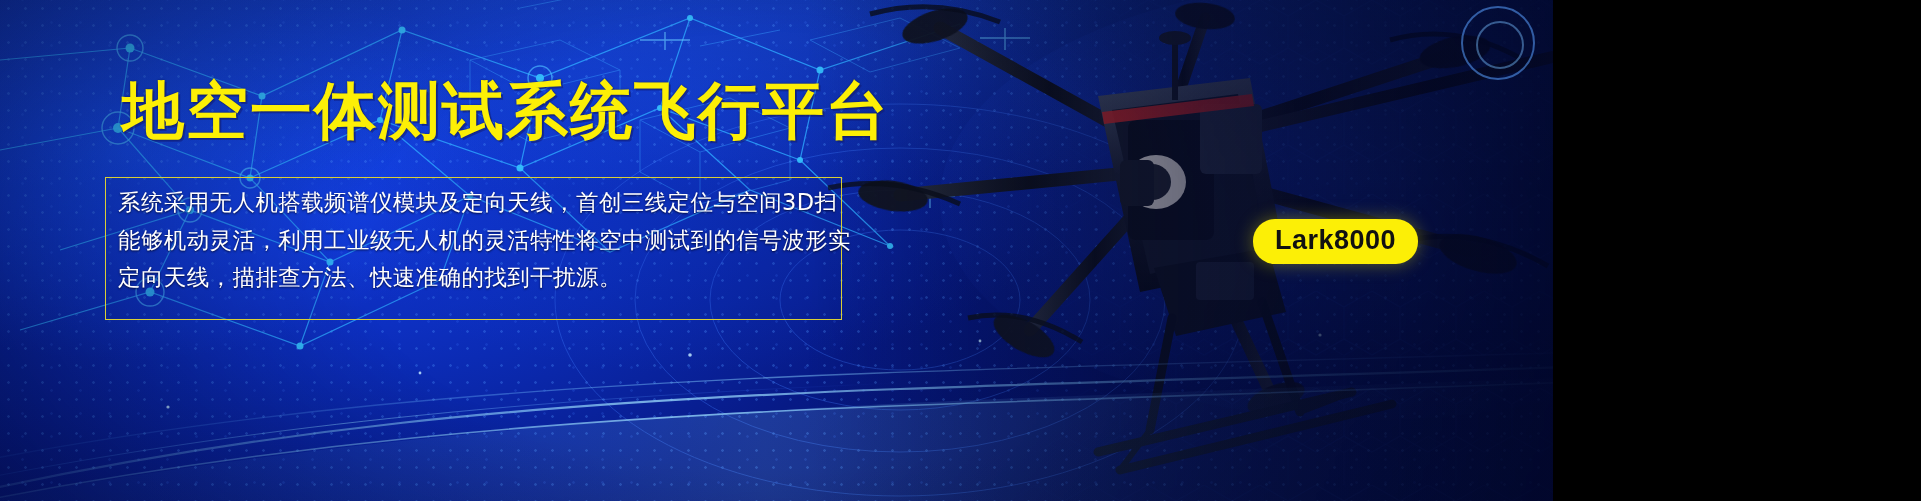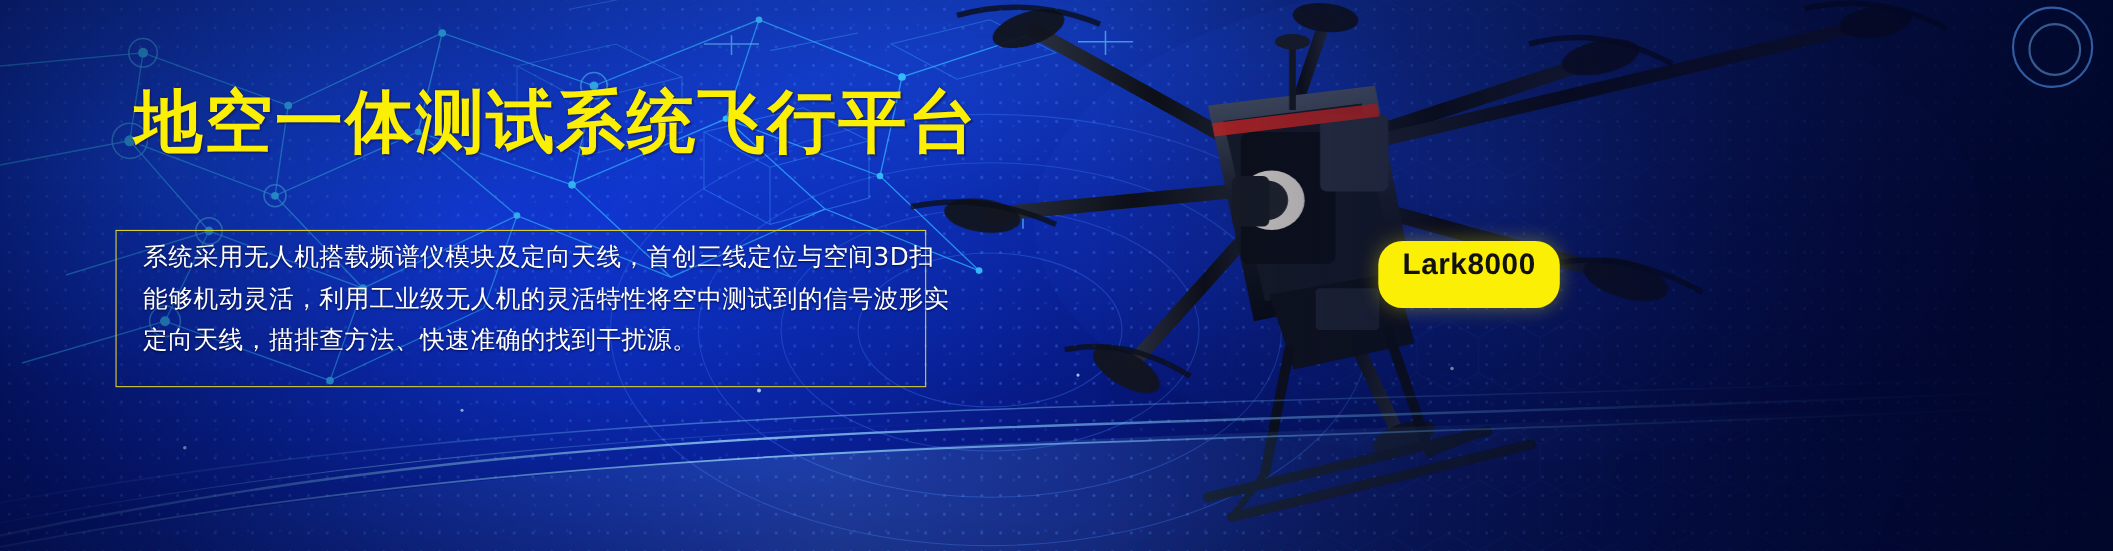--- a/index.html
+++ b/index.html
@@ -1,19 +1,19 @@
 <!DOCTYPE html>
 <html><head>
 <meta charset="utf-8">
 <style>
   * { margin:0; padding:0; box-sizing:border-box; }
   html,body { background:#000; }
   .banner {
     position:relative;
-    width:1921px; height:501px;
+    width:1553px; height:501px;
     overflow:hidden;
     font-family:"Liberation Sans","DejaVu Sans",sans-serif;
     background:
       radial-gradient(ellipse 900px 520px at 22% 42%, #123be0 0%, #0b2bb4 32%, #071a86 62%, #04105c 100%),
       linear-gradient(105deg,#030d4e 0%,#0a2297 38%,#1030b8 55%,#0a1f86 72%,#050f52 100%);
   }
   
   .bgfx { position:absolute; inset:0; pointer-events:none; }
 
   .dots {
@@ -54,39 +54,39 @@
     font-size:62px; line-height:1.05;
     font-weight:bold;
     color:#FCEF06;
     letter-spacing:2px;
     white-space:nowrap;
     text-shadow:0 0 2px rgba(0,0,0,.5), 2px 2px 0 rgba(20,30,120,.55);
     font-family:"DejaVu Sans","Liberation Sans",sans-serif;
   }
 
   .textbox {
-    position:absolute; left:105px; top:209px;
+    position:absolute; left:105px; top:177px;
     width:737px; height:143px;
     border:1.5px solid #d9cf35;
     background:rgba(10,30,140,.10);
-    padding:6px 12px 0 24px;
+    padding:6px 12px 0 12px;
   }
   .textbox p {
     color:#ffffff;
     font-size:22.5px;
     line-height:37.5px;
     letter-spacing:.4px;
     white-space:nowrap;
     font-family:"DejaVu Sans","Liberation Sans",sans-serif;
     text-shadow:0 1px 2px rgba(0,0,20,.75);
   }
 
   .badge {
     position:absolute; left:1253px; top:219px;
-    padding:6px 22px 24px 22px;
+    padding:6px 22px 8px 22px;
     background:#FCEF06;
     border-radius:22px;
     color:#111111;
     font-size:27px;
     font-weight:bold;
     letter-spacing:.5px;
     font-family:"Liberation Sans","DejaVu Sans",sans-serif;
     box-shadow:0 0 18px rgba(252,239,6,.35);
   }
 

